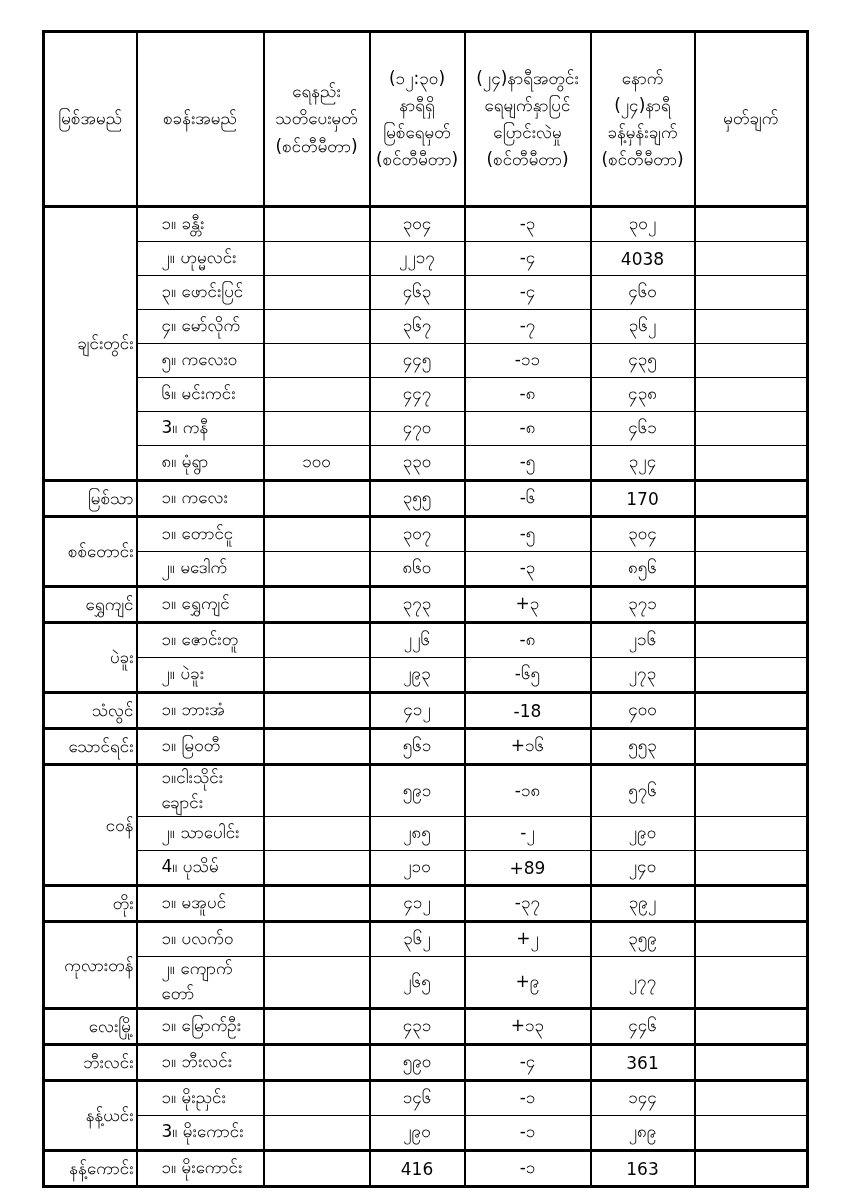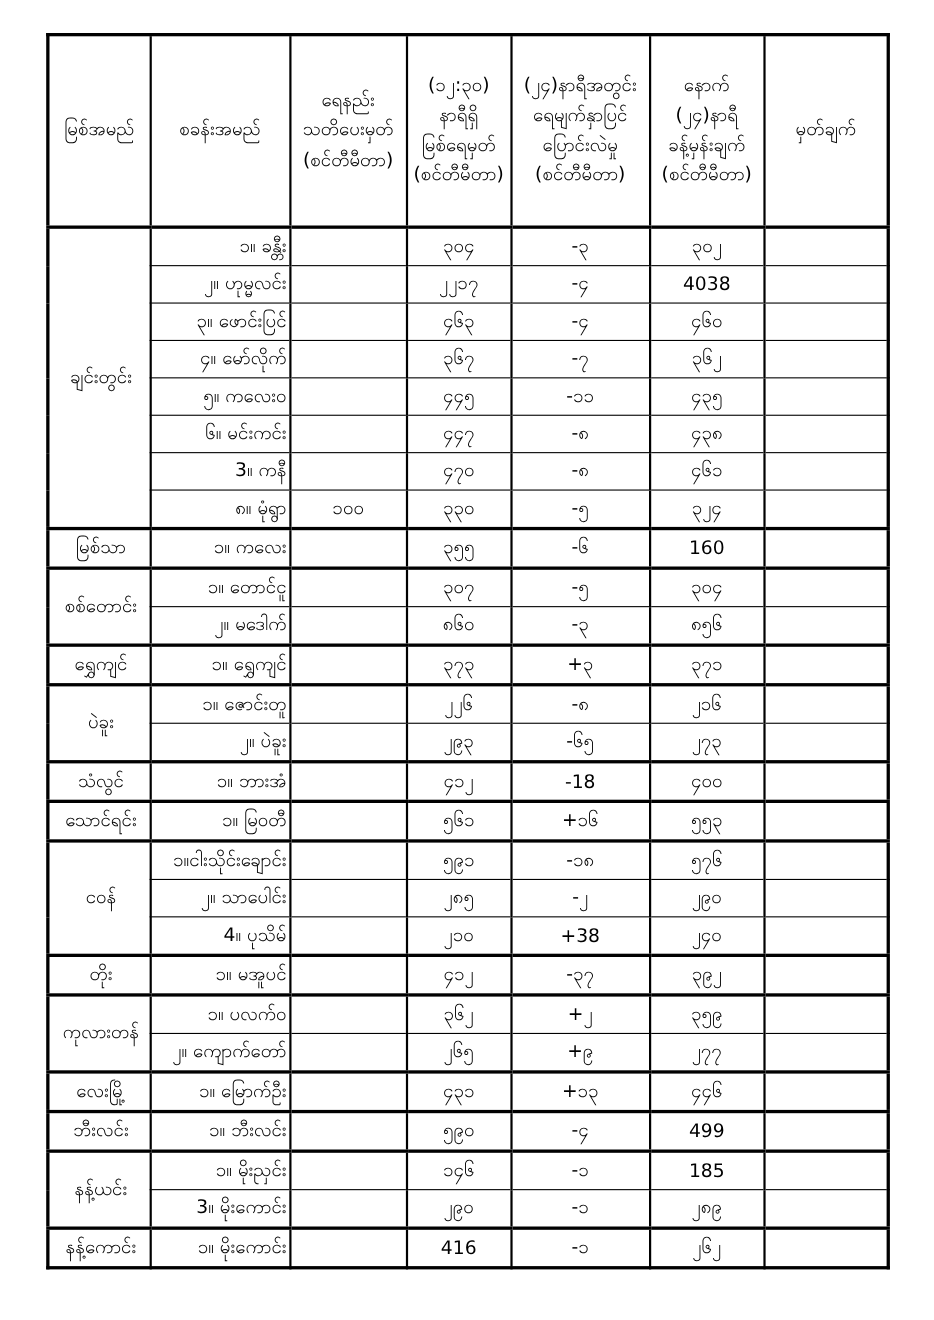--- a/index.html
+++ b/index.html
@@ -36,22 +36,22 @@
   thead th{
     height:164px;
     text-align:center;
     vertical-align:middle;
     white-space:pre-line;
     line-height:1.6;
     padding:4px 2px;
     border-bottom:3px solid #000;
   }
   tbody td{height:33px;vertical-align:middle;padding:0 2px;}
-  td.river{text-align:center;padding-left:5px;line-height:1.35;}
-  td.station{text-align:right;padding-left:4px;border-radius:14px;}
+  td.river{text-align:right;padding-left:5px;line-height:1.35;}
+  td.station{text-align:left;padding-left:24px;border-radius:14px;}
   td.num{text-align:center;}
   tr.group-start td{border-top:3px solid #000;}
 </style>
 </head>
 <body>
 
 <div class="page">
   <table class="report">
     <colgroup>
       <col class="c-river">
@@ -149,21 +149,21 @@
           <td class="num">-၅</td>
           <td class="num">၃၂၄</td>
           <td class="num"></td>
         </tr>
         <tr class="group-start">
           <td class="river" rowspan="1">မြစ်သာ</td>
           <td class="station">၁။ ကလေး</td>
           <td class="num"></td>
           <td class="num">၃၅၅</td>
           <td class="num">-၆</td>
-          <td class="num">160</td>
+          <td class="num">170</td>
           <td class="num"></td>
         </tr>
         <tr class="group-start">
           <td class="river" rowspan="2">စစ်တောင်း</td>
           <td class="station">၁။ တောင်ငူ</td>
           <td class="num"></td>
           <td class="num">၃၀၇</td>
           <td class="num">-၅</td>
           <td class="num">၃၀၄</td>
           <td class="num"></td>
@@ -234,21 +234,21 @@
           <td class="num"></td>
           <td class="num">၂၈၅</td>
           <td class="num">-၂</td>
           <td class="num">၂၉၀</td>
           <td class="num"></td>
         </tr>
         <tr>
           <td class="station">4။ ပုသိမ်</td>
           <td class="num"></td>
           <td class="num">၂၁၀</td>
-          <td class="num">+38</td>
+          <td class="num">+89</td>
           <td class="num">၂၄၀</td>
           <td class="num"></td>
         </tr>
         <tr class="group-start">
           <td class="river" rowspan="1">တိုး</td>
           <td class="station">၁။ မအူပင်</td>
           <td class="num"></td>
           <td class="num">၄၁၂</td>
           <td class="num">-၃၇</td>
           <td class="num">၃၉၂</td>
@@ -279,44 +279,44 @@
           <td class="num">+၁၃</td>
           <td class="num">၄၄၆</td>
           <td class="num"></td>
         </tr>
         <tr class="group-start">
           <td class="river" rowspan="1">ဘီးလင်း</td>
           <td class="station">၁။ ဘီးလင်း</td>
           <td class="num"></td>
           <td class="num">၅၉၀</td>
           <td class="num">-၄</td>
-          <td class="num">499</td>
+          <td class="num">361</td>
           <td class="num"></td>
         </tr>
         <tr class="group-start">
           <td class="river" rowspan="2">နန့်ယင်း</td>
           <td class="station">၁။ မိုးညှင်း</td>
           <td class="num"></td>
           <td class="num">၁၄၆</td>
           <td class="num">-၁</td>
-          <td class="num">185</td>
+          <td class="num">၁၄၄</td>
           <td class="num"></td>
         </tr>
         <tr>
           <td class="station">3။ မိုးကောင်း</td>
           <td class="num"></td>
           <td class="num">၂၉၀</td>
           <td class="num">-၁</td>
           <td class="num">၂၈၉</td>
           <td class="num"></td>
         </tr>
         <tr class="group-start">
           <td class="river" rowspan="1">နန့်ကောင်း</td>
           <td class="station">၁။ မိုးကောင်း</td>
           <td class="num"></td>
           <td class="num">416</td>
           <td class="num">-၁</td>
-          <td class="num">၂၆၂</td>
+          <td class="num">163</td>
           <td class="num"></td>
         </tr>
       </tbody>
   </table>
 </div>
 
 </body></html>

